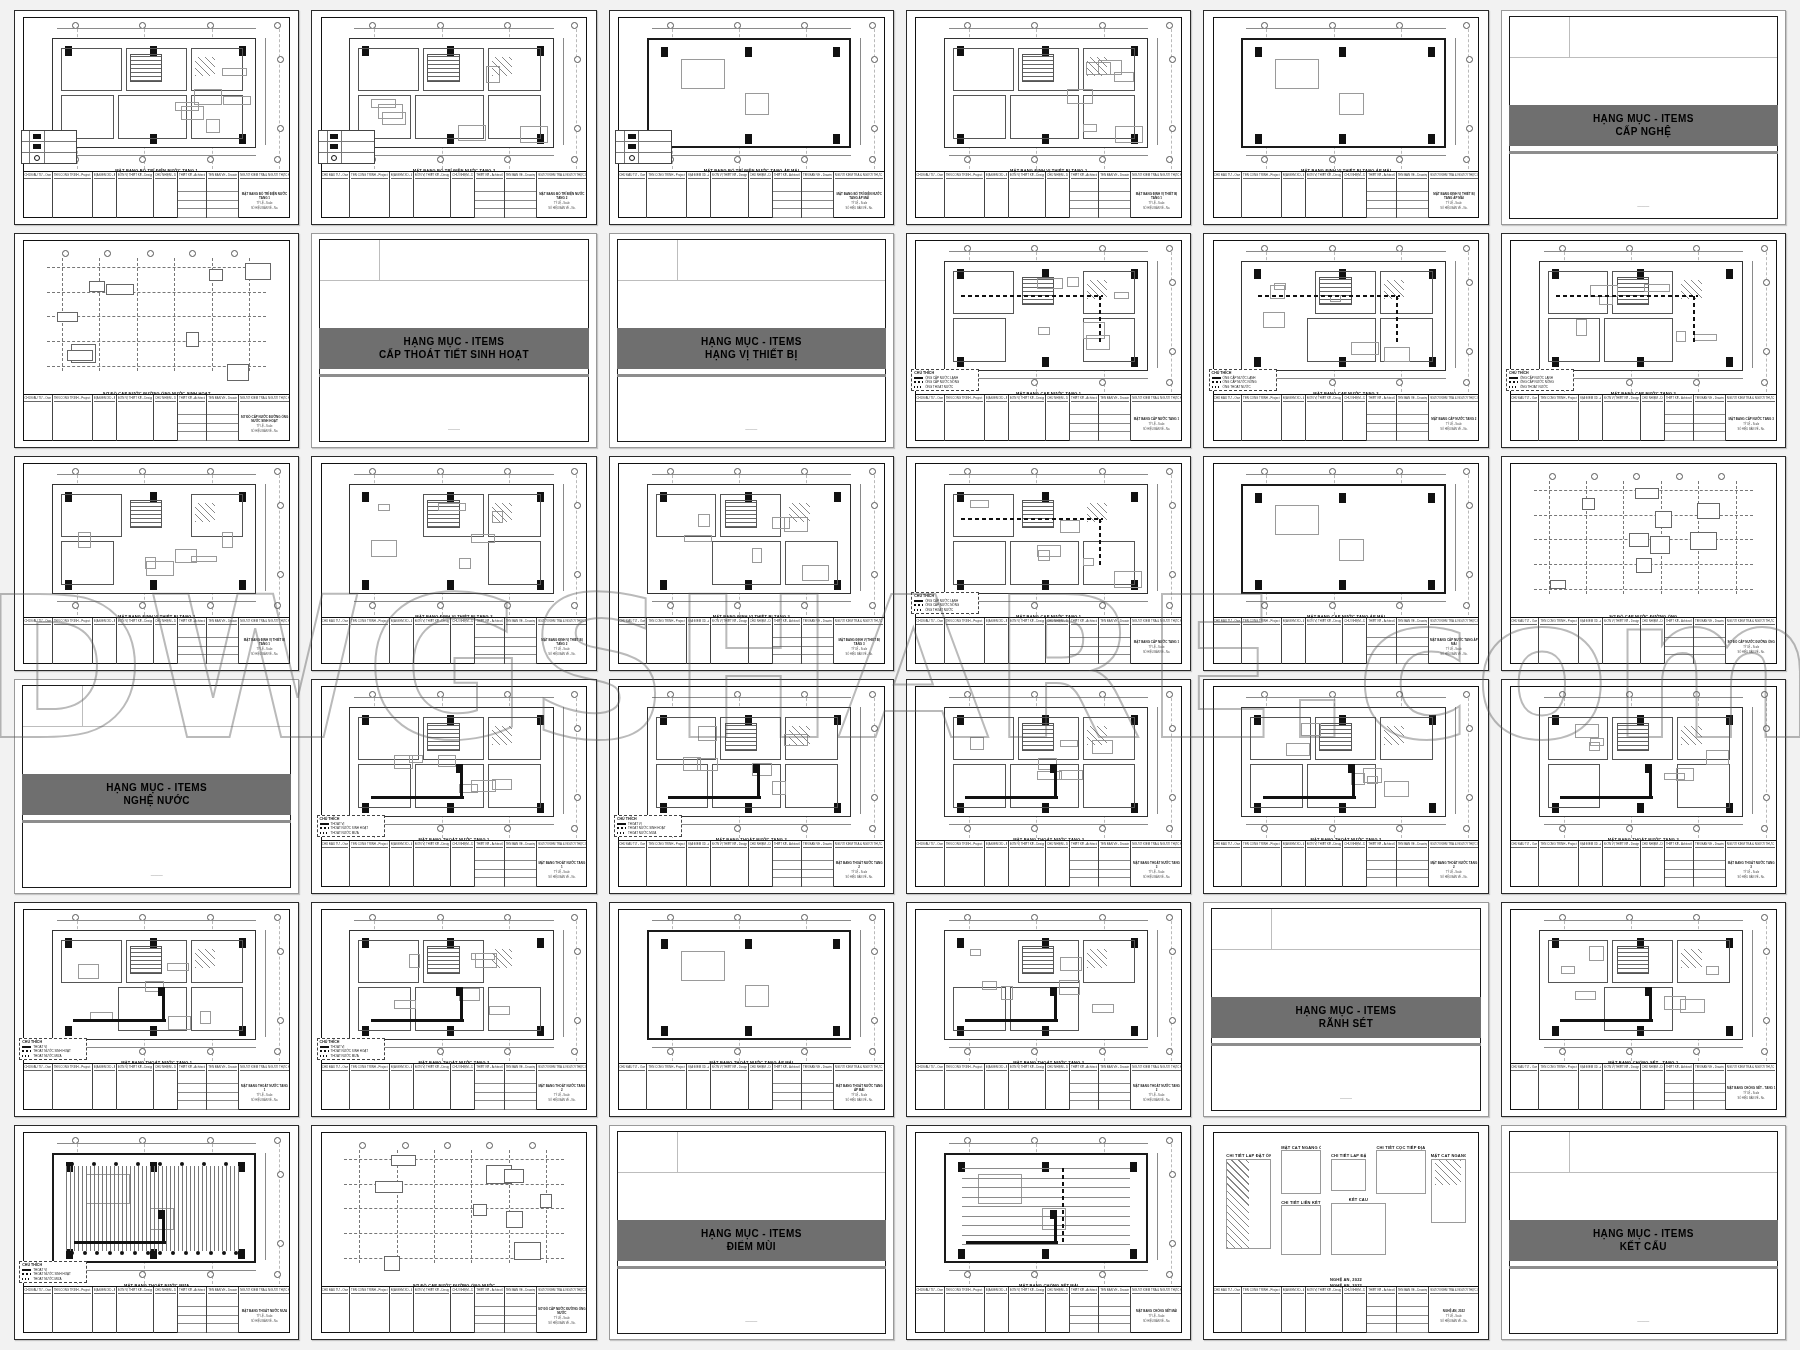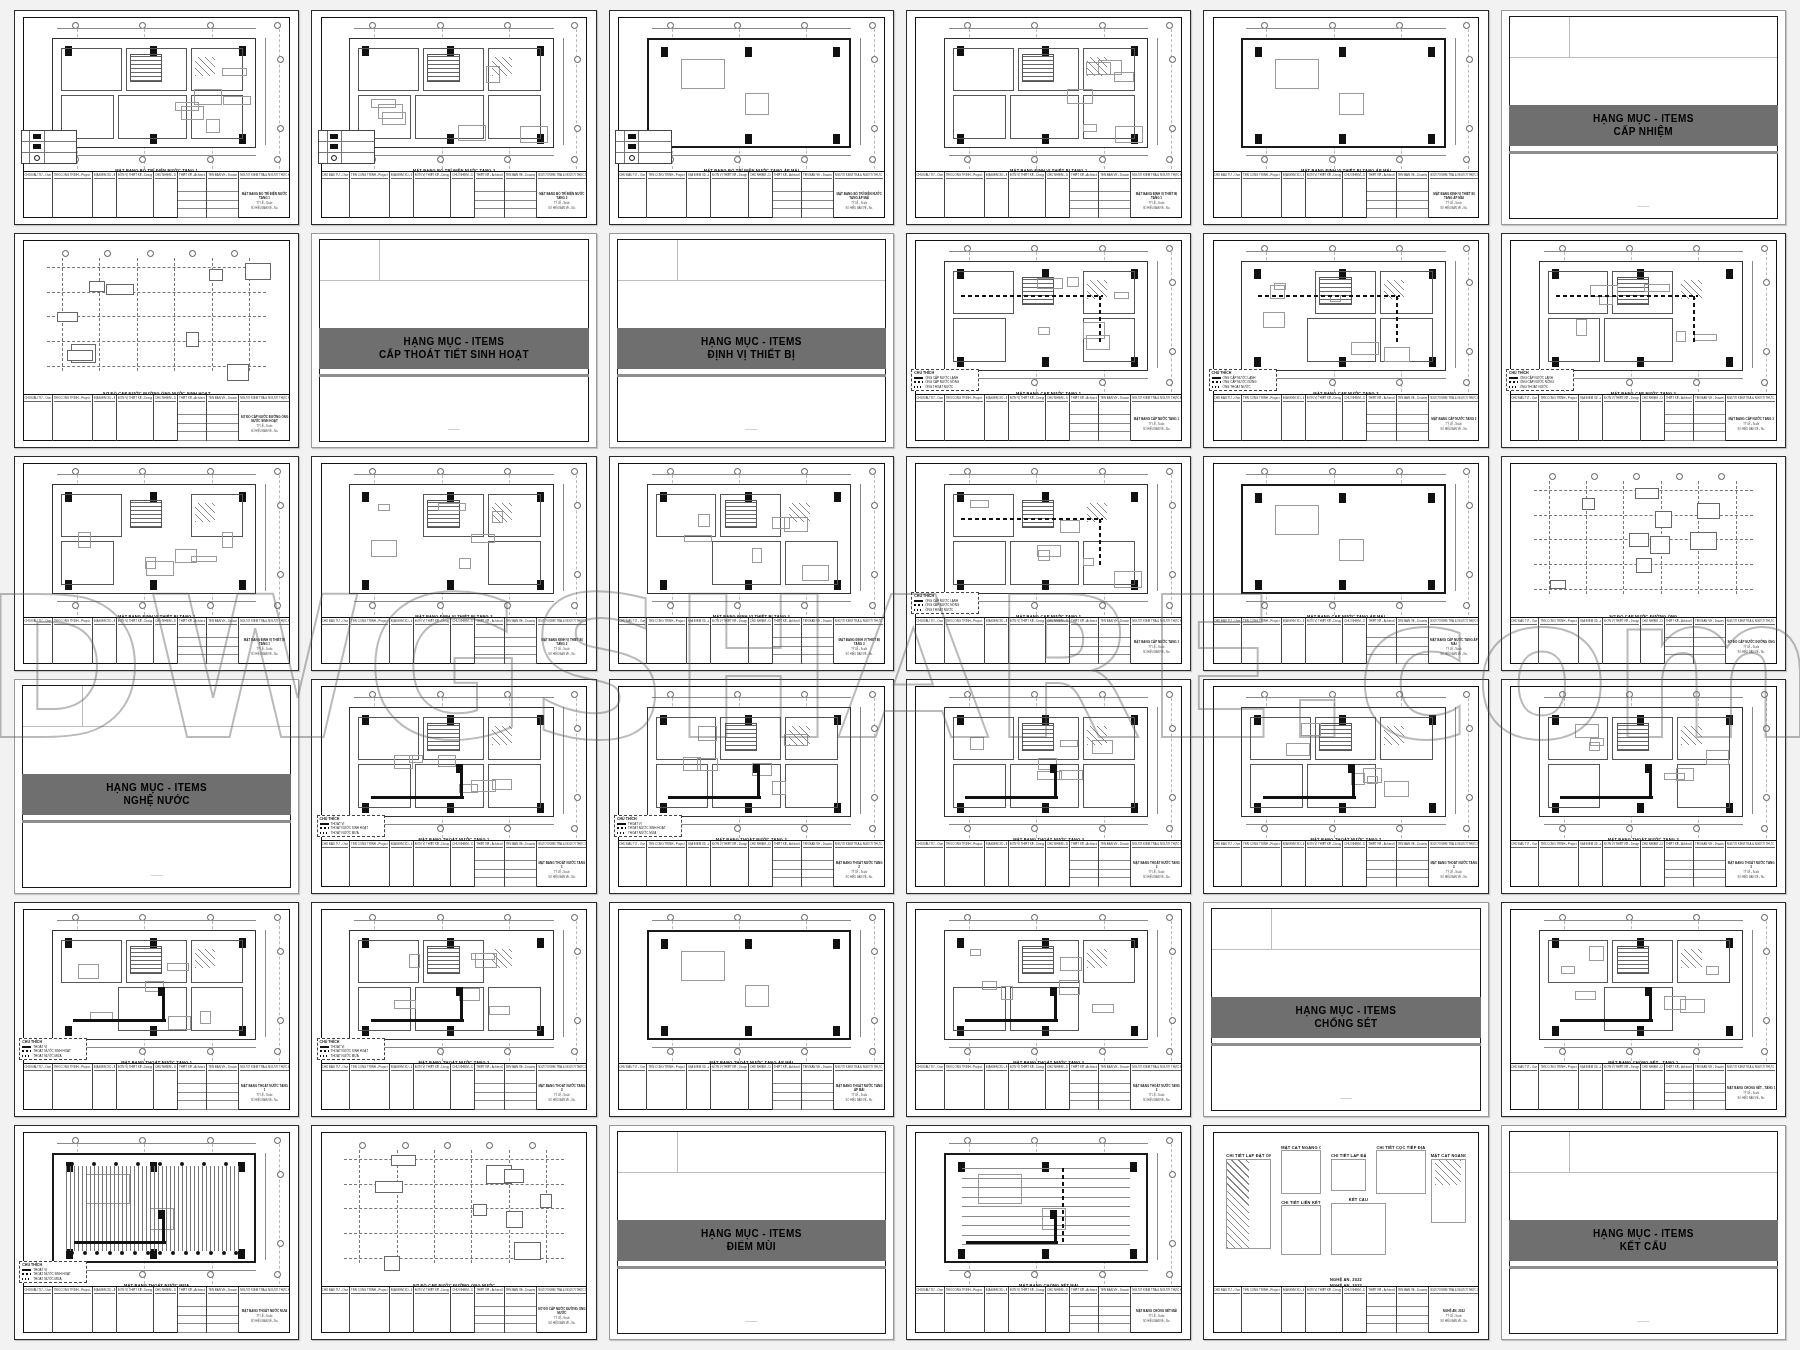--- a/index.html
+++ b/index.html
@@ -666,21 +666,21 @@
         </div>
       </div>
     </div>
     <div class="cell">
       <div class="sheet blank">
         <div class="cover-inner">
           <div class="cover-topline"></div>
           <div class="cover-vline"></div>
           <div class="cover-band">
             <div class="l1">HẠNG MỤC - ITEMS</div>
-            <div class="l2">CẤP NHIỆM</div>
+            <div class="l2">CẤP NGHỆ</div>
           </div>
           <div class="cover-underbar"></div>
           <div class="cover-footmark">———</div>
         </div>
       </div>
     </div>
     <div class="cell">
       <div class="sheet">
         <div class="frame"></div>
         <div class="plan-area">
@@ -770,21 +770,21 @@
         </div>
       </div>
     </div>
     <div class="cell">
       <div class="sheet blank">
         <div class="cover-inner">
           <div class="cover-topline"></div>
           <div class="cover-vline"></div>
           <div class="cover-band">
             <div class="l1">HẠNG MỤC - ITEMS</div>
-            <div class="l2">ĐỊNH VỊ THIẾT BỊ</div>
+            <div class="l2">HẠNG VỊ THIẾT BỊ</div>
           </div>
           <div class="cover-underbar"></div>
           <div class="cover-footmark">———</div>
         </div>
       </div>
     </div>
     <div class="cell">
       <div class="sheet">
         <div class="frame"></div>
         <div class="plan-area">
@@ -2510,21 +2510,21 @@
         </div>
       </div>
     </div>
     <div class="cell">
       <div class="sheet blank">
         <div class="cover-inner">
           <div class="cover-topline"></div>
           <div class="cover-vline"></div>
           <div class="cover-band">
             <div class="l1">HẠNG MỤC - ITEMS</div>
-            <div class="l2">CHỐNG SÉT</div>
+            <div class="l2">RÃNH SÉT</div>
           </div>
           <div class="cover-underbar"></div>
           <div class="cover-footmark">———</div>
         </div>
       </div>
     </div>
     <div class="cell">
       <div class="sheet">
         <div class="frame"></div>
         <div class="plan-area">

